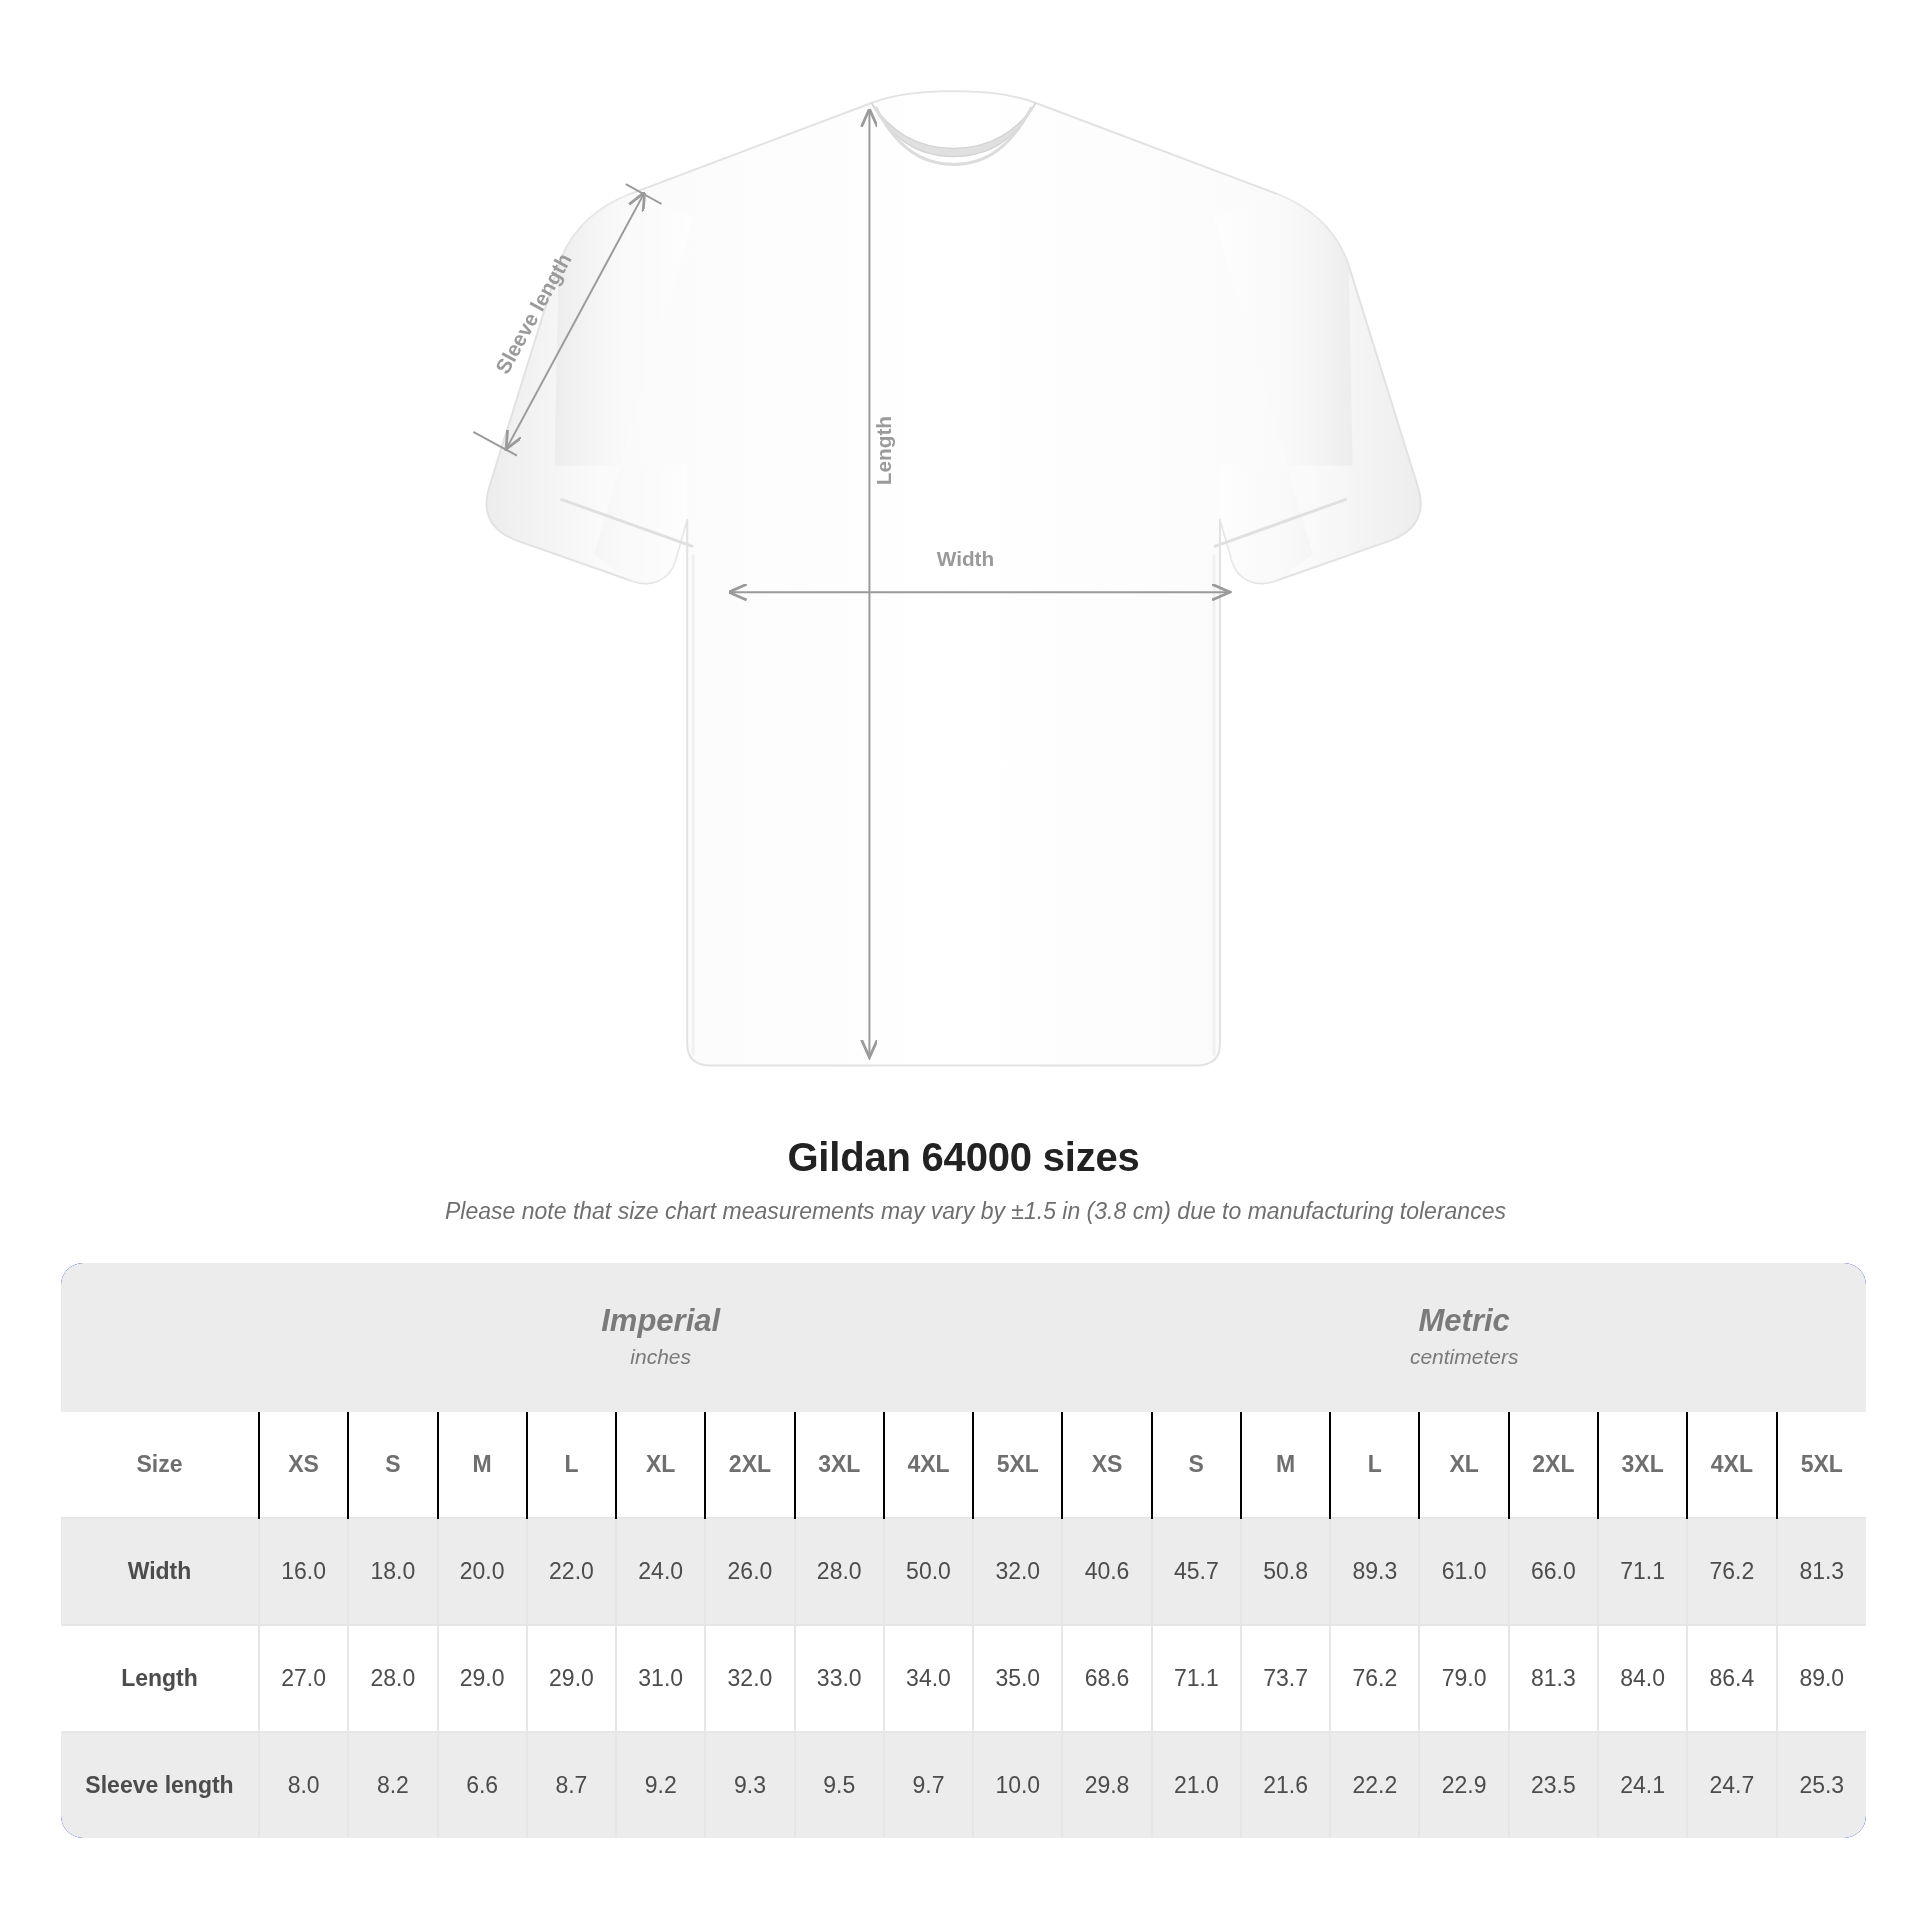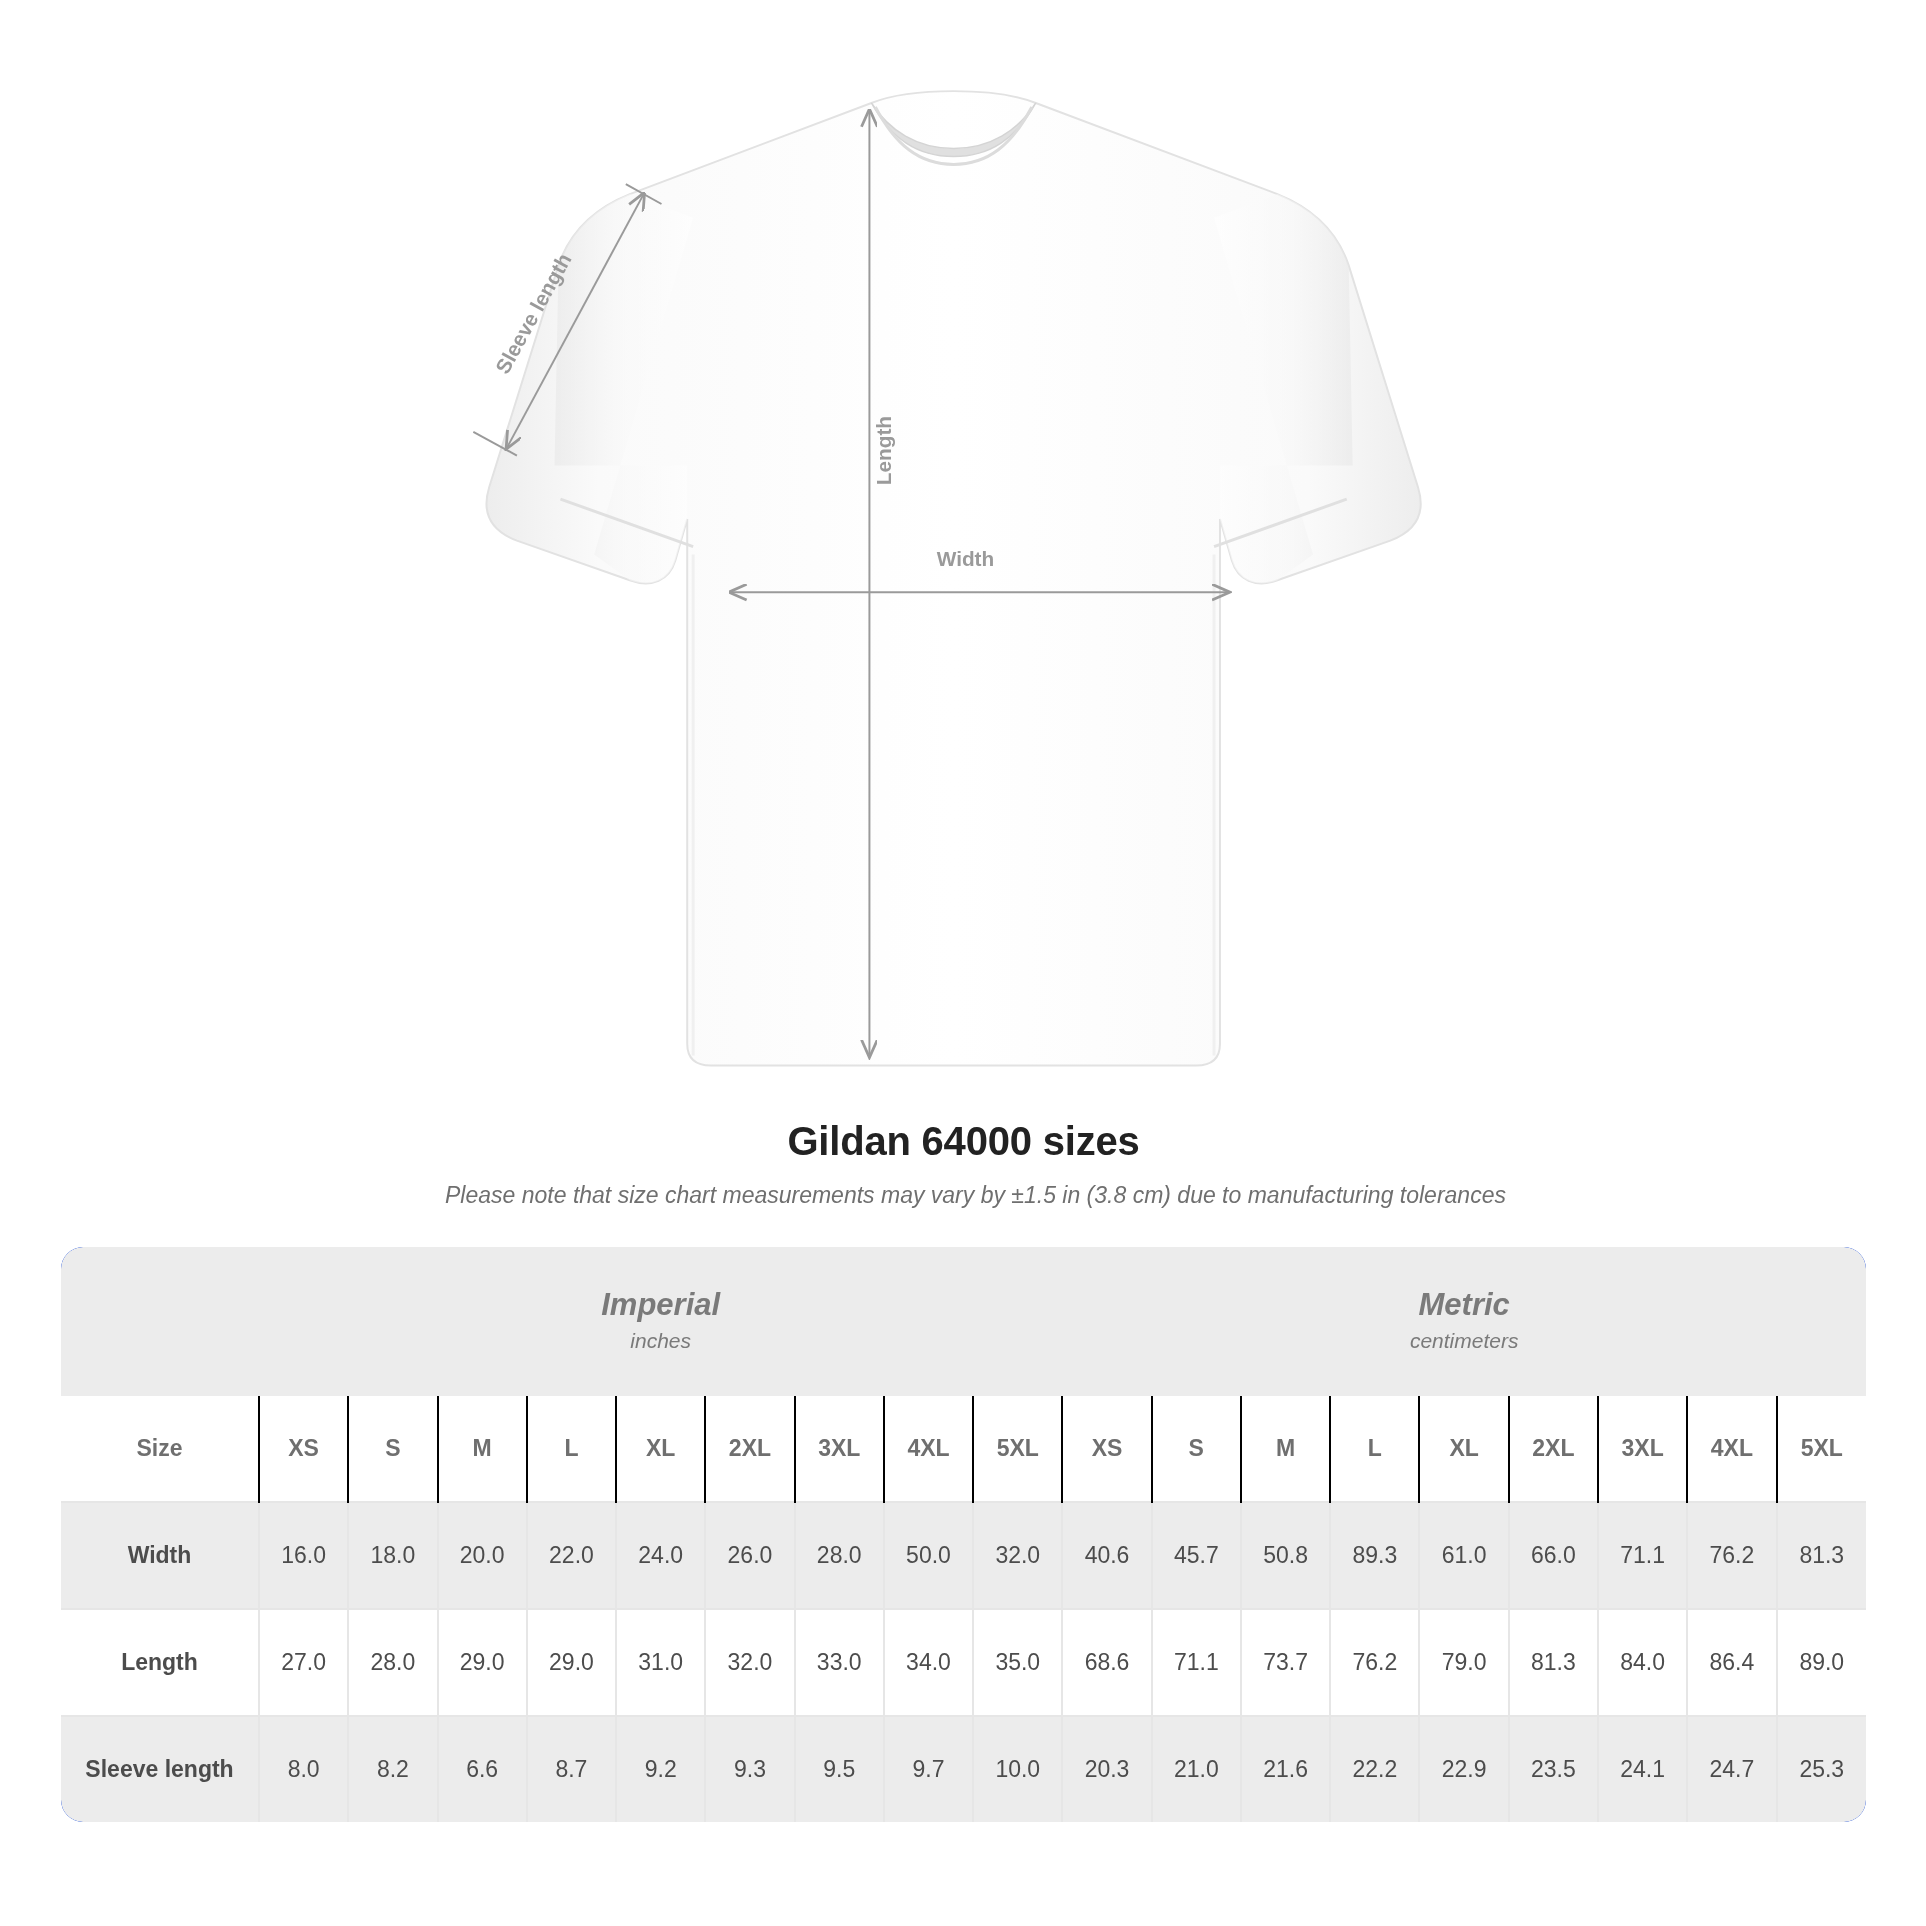--- a/index.html
+++ b/index.html
@@ -28,21 +28,21 @@
     width: 1927px;
     height: 1119px;
   }
   .illustration svg {
     display: block;
   }
 
   
   .headings {
     text-align: center;
-    margin-top: 0;
+    margin-top: 16px;
   }
   .chart-title {
     font-size: 40px;
     font-weight: bold;
     color: #222222;
     letter-spacing: -0.2px;
     margin: 0;
   }
   .chart-subtitle {
     font-size: 23px;
@@ -315,21 +315,21 @@
           <td class="row-label rounded-bl">Sleeve length</td>
           <td>8.0</td>
           <td>8.2</td>
           <td>6.6</td>
           <td>8.7</td>
           <td>9.2</td>
           <td>9.3</td>
           <td>9.5</td>
           <td>9.7</td>
           <td>10.0</td>
-          <td>20.3</td>
+          <td>29.8</td>
           <td>21.0</td>
           <td>21.6</td>
           <td>22.2</td>
           <td>22.9</td>
           <td>23.5</td>
           <td>24.1</td>
           <td>24.7</td>
           <td class="rounded-br">25.3</td>
         </tr>
       </tbody>

